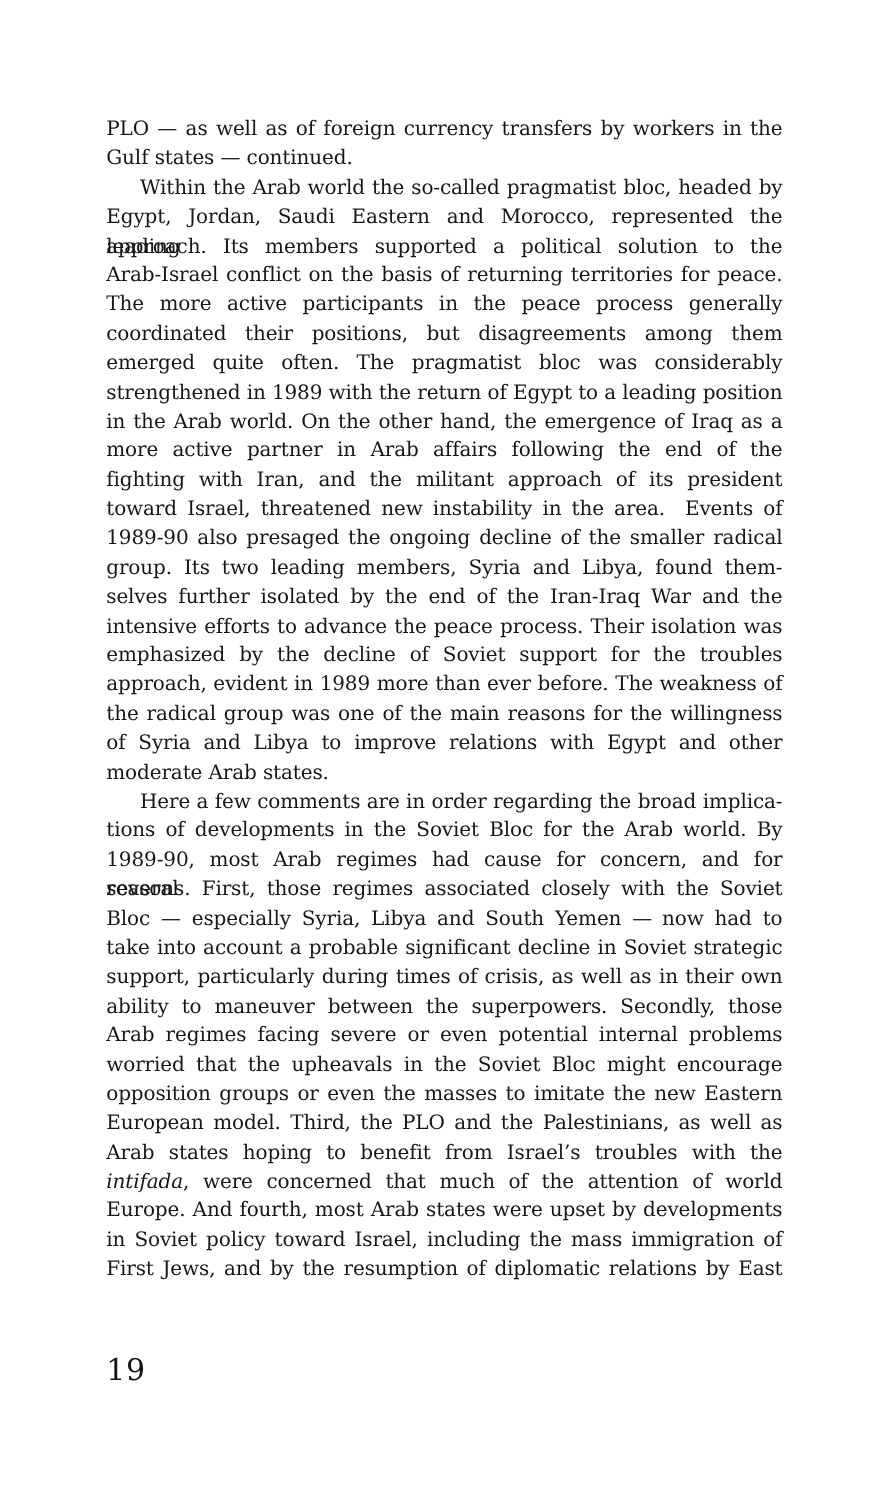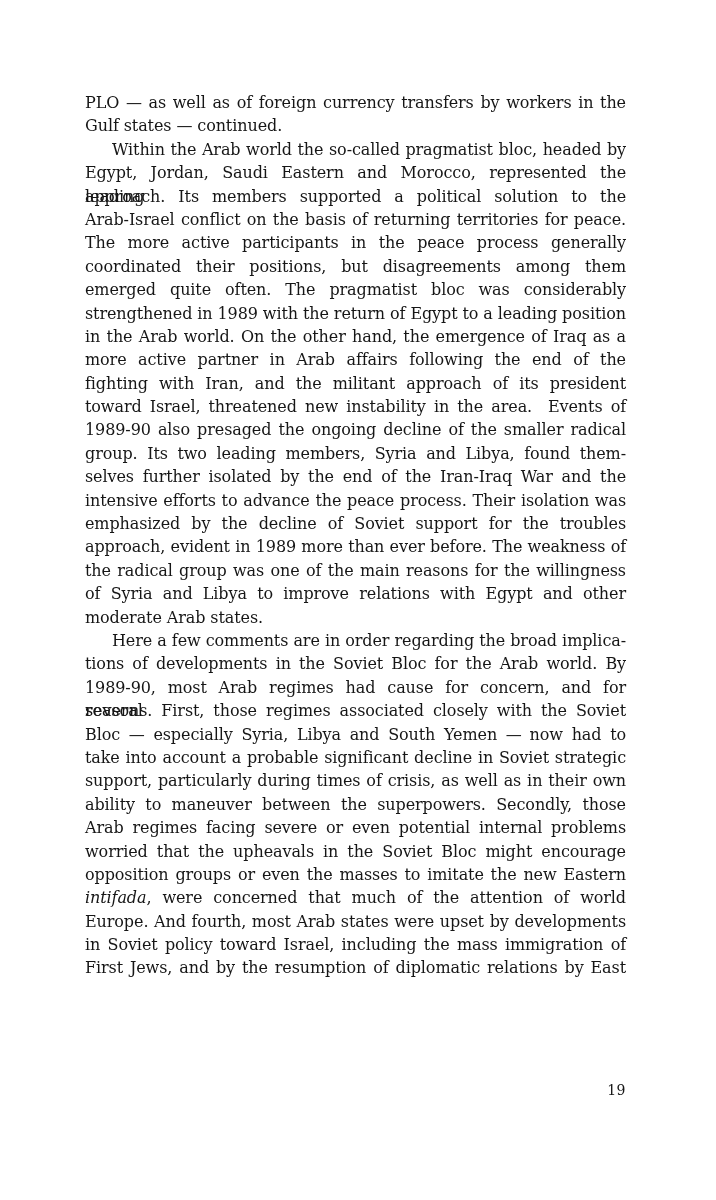--- a/index.html
+++ b/index.html
@@ -42,22 +42,21 @@
   .line.indent {
     text-indent: 27px;
   }
   .line i {
   }
   .page-number {
     position: absolute;
     left: 85px;
     top: 1082px;
     width: 541px;
-    text-align: right;
-    font-size: 14px;
+    font-size: 24px;
     letter-spacing: 0.5px;
     color: #161616;
   }
 </style>
 </head>
 <body>
 
 <div class="page">
   <div class="text-block">
       <div class="line"><span>PLO — as well as of foreign currency transfers by workers in the</span></div>
@@ -87,19 +86,21 @@
       <div class="line"><span>tions of developments in the Soviet Bloc for the Arab world. By</span></div>
       <div class="line"><span>1989-90, most Arab regimes had cause for concern, and for several</span></div>
       <div class="line"><span>reasons. First, those regimes associated closely with the Soviet</span></div>
       <div class="line"><span>Bloc — especially Syria, Libya and South Yemen — now had to</span></div>
       <div class="line"><span>take into account a probable significant decline in Soviet strategic</span></div>
       <div class="line"><span>support, particularly during times of crisis, as well as in their own</span></div>
       <div class="line"><span>ability to maneuver between the superpowers. Secondly, those</span></div>
       <div class="line"><span>Arab regimes facing severe or even potential internal problems</span></div>
       <div class="line"><span>worried that the upheavals in the Soviet Bloc might encourage</span></div>
       <div class="line"><span>opposition groups or even the masses to imitate the new Eastern</span></div>
+      <div class="line"><span>European model. Third, the PLO and the Palestinians, as well as</span></div>
+      <div class="line"><span>Arab states hoping to benefit from Israel’s troubles with the</span></div>
       <div class="line"><i>intifada</i><span>, were concerned that much of the attention of world</span></div>
       <div class="line"><span>Europe. And fourth, most Arab states were upset by developments</span></div>
       <div class="line"><span>in Soviet policy toward Israel, including the mass immigration of</span></div>
       <div class="line"><span>First Jews, and by the resumption of diplomatic relations by East</span></div>
     </div>
   <div class="page-number">19</div>
 </div>
 
 </body></html>

